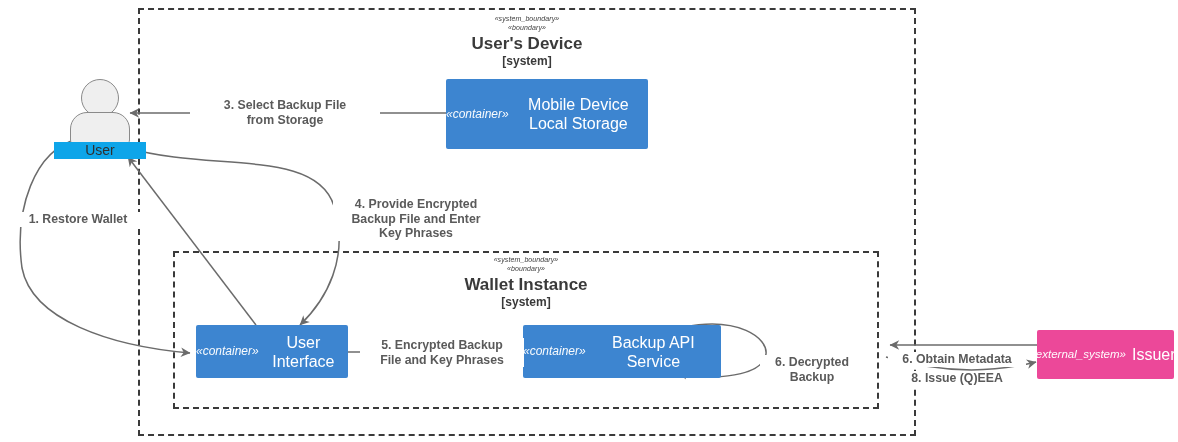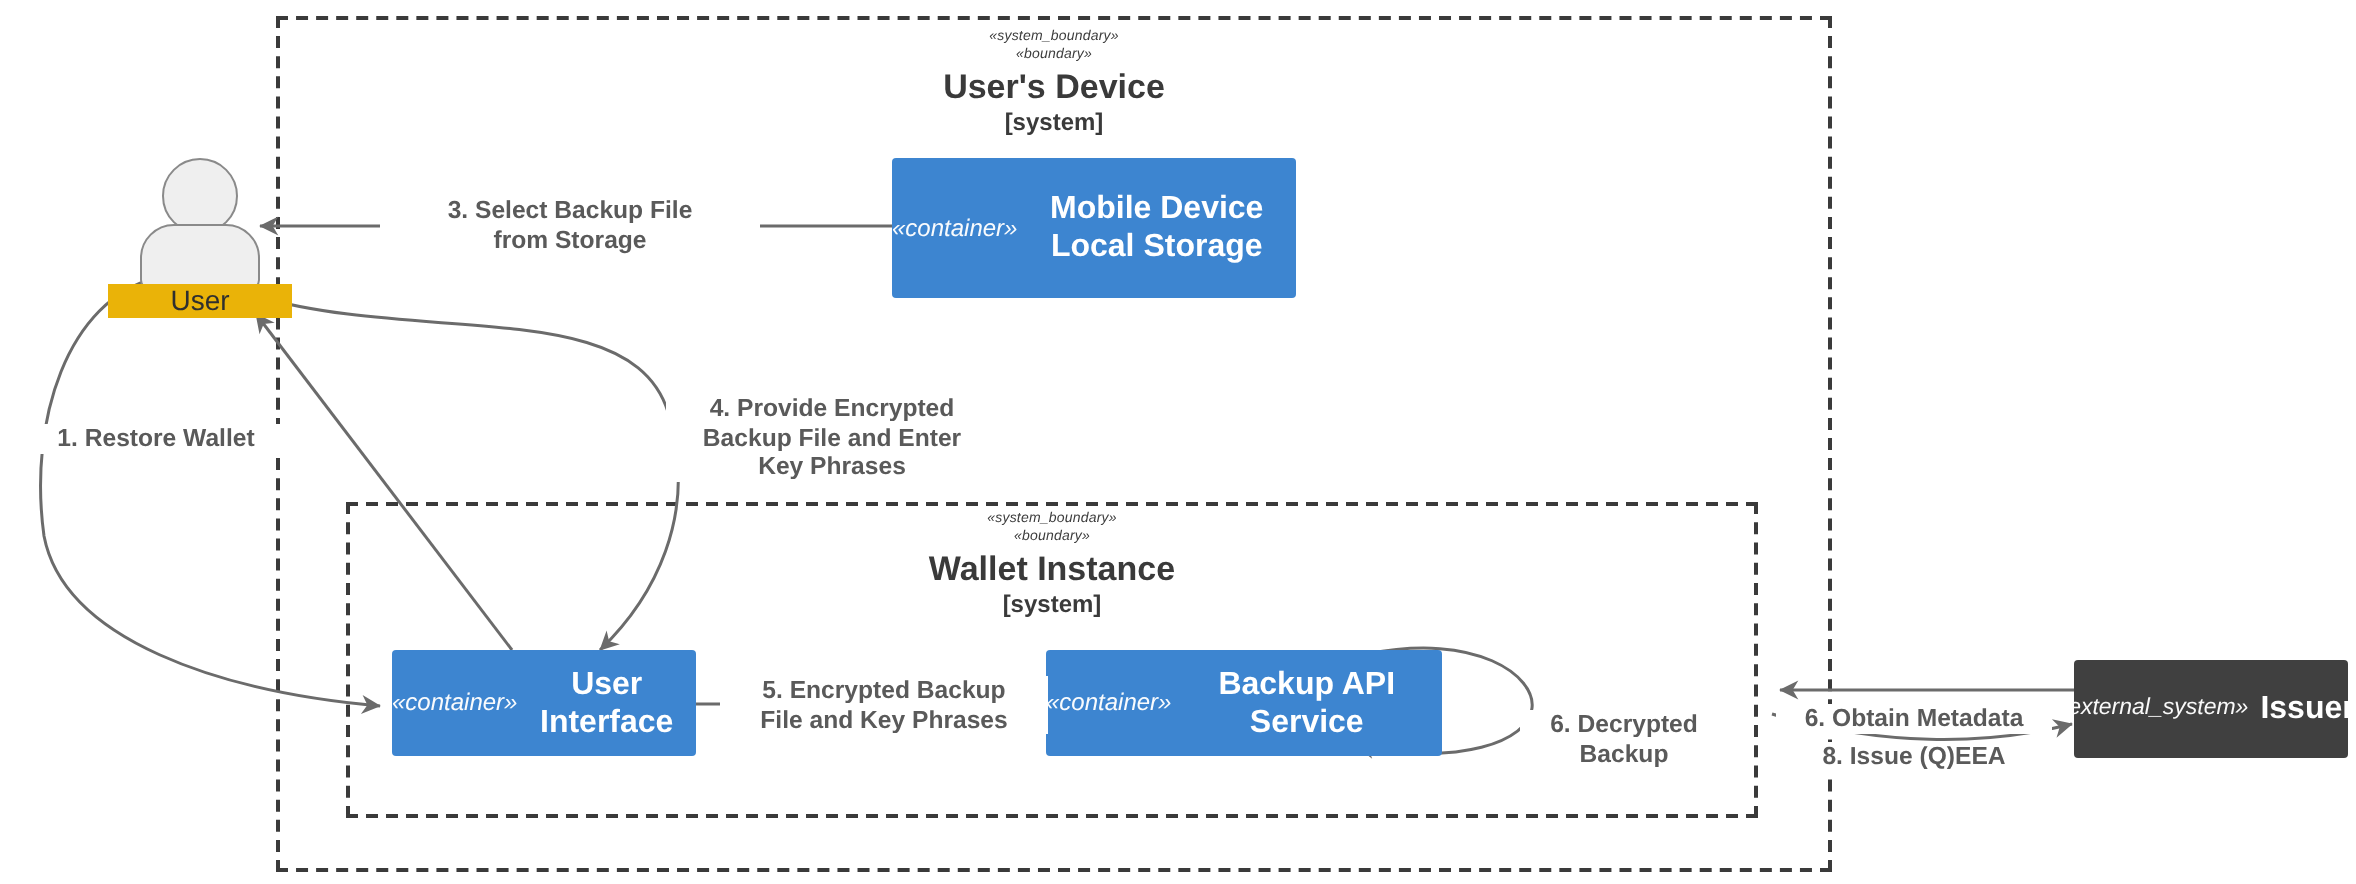--- a/index.html
+++ b/index.html
@@ -63,28 +63,28 @@
     border-radius:2px;
   }
   .node .stereo{
     font-style:italic;
     font-size:12px;
     line-height:15px;
     color:#ffffff;
     opacity:.97;
   }
   .node .nname{
-    font-weight:bold;
+    font-weight:normal;
     font-size:16px;
     line-height:19px;
     color:#ffffff;
     padding:0 6px;
   }
   .node.blue{background:#3d85d0;}
-  .node.gray{background:#404040;}
+  .node.gray{background:#ec4899;}
   .node.gray .stereo{font-size:11.5px;}
   .node.gray .nname{font-size:16px;}
 
   
   .actor{position:absolute;}
   .actor .head{
     position:absolute;
     width:38px;height:38px;
     border-radius:50%;
     background:#efefef;
@@ -102,21 +102,21 @@
     left:0;top:33px;
   }
   .actor .alabel{
     position:absolute;
     left:-16px;top:63px;
     width:92px;
     text-align:center;
     font-size:14px;
     line-height:17px;
     color:#2f2f2f;
-    background:#eab308;
+    background:#0ea5e9;
   }
 
   
   .elabel{
     position:absolute;
     font-weight:bold;
     font-size:12.3px;
     line-height:14.5px;
     color:#5a5a5a;
     text-align:center;

